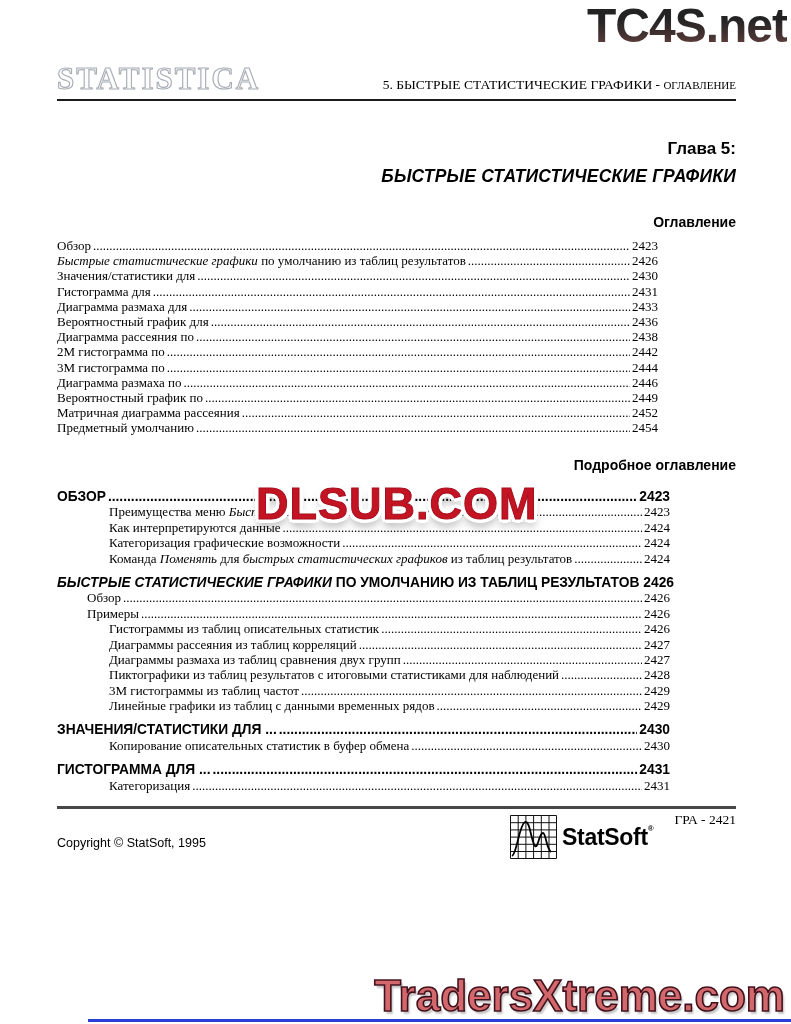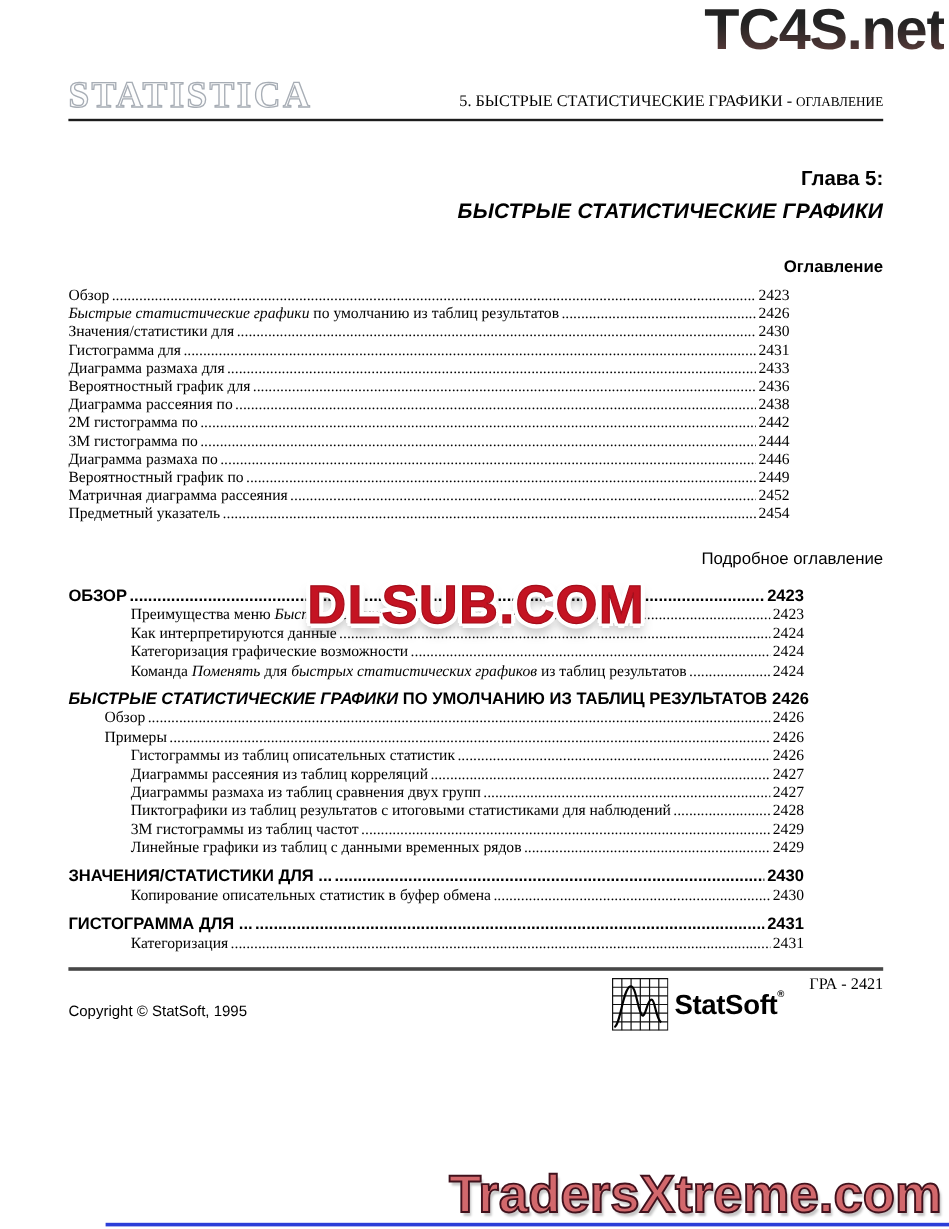--- a/index.html
+++ b/index.html
@@ -54,21 +54,21 @@
   }
   .running{font-size:13.5px;line-height:1;padding-bottom:3px;white-space:nowrap;}
   .running .suffix{font-size:11px;}
   .rule-top{position:absolute;top:99px;left:57px;width:679px;height:2px;background:#1c1c1c;}
 
   
   .center-band{position:absolute;left:57px;width:679px;text-align:right;}
   .t-chapter{top:139px;font-family:"Liberation Sans",sans-serif;font-weight:bold;font-size:17px;}
   .t-book{top:166px;font-family:"Liberation Sans",sans-serif;font-weight:bold;font-style:italic;font-size:17.5px;letter-spacing:.2px;}
   .t-toc{top:214px;font-family:"Liberation Sans",sans-serif;font-weight:bold;font-size:14px;}
-  .t-dtoc{top:457px;font-family:"Liberation Sans",sans-serif;font-weight:normal;font-size:14px;}
+  .t-dtoc{top:457px;font-family:"Liberation Sans",sans-serif;font-weight:bold;font-size:14px;}
   .t-page{top:812px;font-size:13.5px;}
 
   
   .toc-simple{position:absolute;top:238px;left:57px;width:601px;}
   .toc-detailed{position:absolute;top:480px;left:57px;width:613px;}
   .toc-row{display:flex;align-items:baseline;font-size:13px;height:15.2px;line-height:15.2px;}
   .toc-detailed .toc-row{height:15.4px;line-height:15.4px;}
   .toc-row .t{white-space:nowrap;}
   .toc-row .it{font-style:italic;}
   .toc-row .bi{font-style:italic;}
@@ -160,21 +160,21 @@
       <span class="t"><span>Вероятностный график по </span></span>
       <span class="dots"></span>
       <span class="pg">2449</span>
     </div>
     <div class="toc-row">
       <span class="t"><span>Матричная диаграмма рассеяния</span></span>
       <span class="dots"></span>
       <span class="pg">2452</span>
     </div>
     <div class="toc-row">
-      <span class="t"><span>Предметный указатель</span></span>
+      <span class="t"><span>Предметный умолчанию</span></span>
       <span class="dots"></span>
       <span class="pg">2454</span>
     </div>
   </div>
 
 <div class="center-band t-dtoc">Подробное оглавление</div>
 <div class="toc-detailed" id="toc-detailed">
     <div class="toc-row lvl1 head">
       <span class="t"><span>ОБЗОР</span></span>
       <span class="dots"></span>

